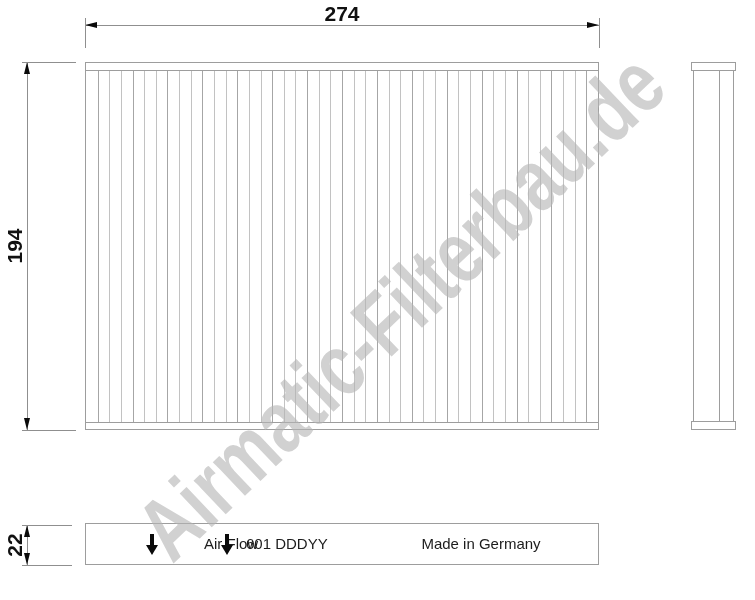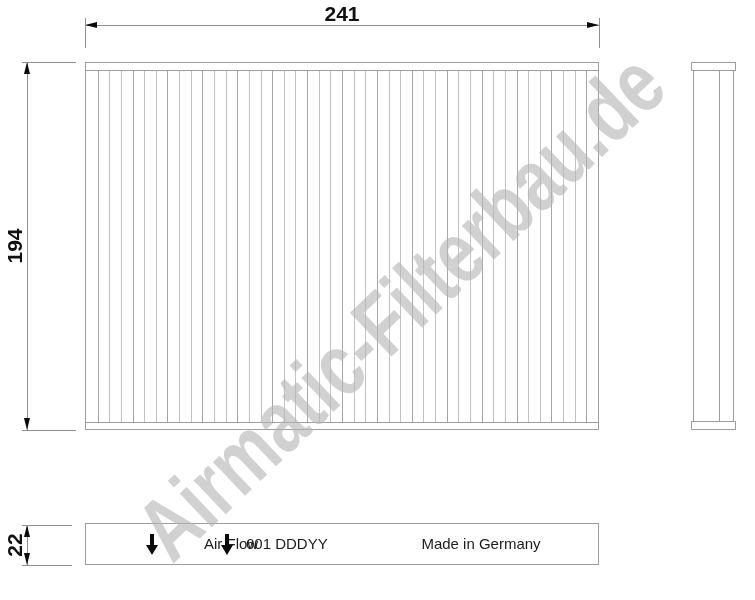--- a/index.html
+++ b/index.html
@@ -188,21 +188,21 @@
     <div class="down-arrow second"></div>
     <span class="strip-text part-number">601 DDDYY</span>
     <span class="strip-text made-in">Made in Germany</span>
   </div>
 
   <div class="dim-line-h dimw-line"></div>
   <div class="ah ah-left dimw-ah-l"></div>
   <div class="ah ah-right dimw-ah-r"></div>
   <div class="ext-line-v dimw-ext-l"></div>
   <div class="ext-line-v dimw-ext-r"></div>
-  <div class="dim-label dim-width-label">241</div>
+  <div class="dim-label dim-width-label">274</div>
 
   <div class="dim-line-v dimh-line"></div>
   <div class="ah ah-up dimh-ah-t"></div>
   <div class="ah ah-down dimh-ah-b"></div>
   <div class="ext-line-h dimh-ext-t"></div>
   <div class="ext-line-h dimh-ext-b"></div>
   <div class="dim-label dim-height-label">194</div>
 
   <div class="dim-line-v dimd-line"></div>
   <div class="ah ah-up dimd-ah-t"></div>

